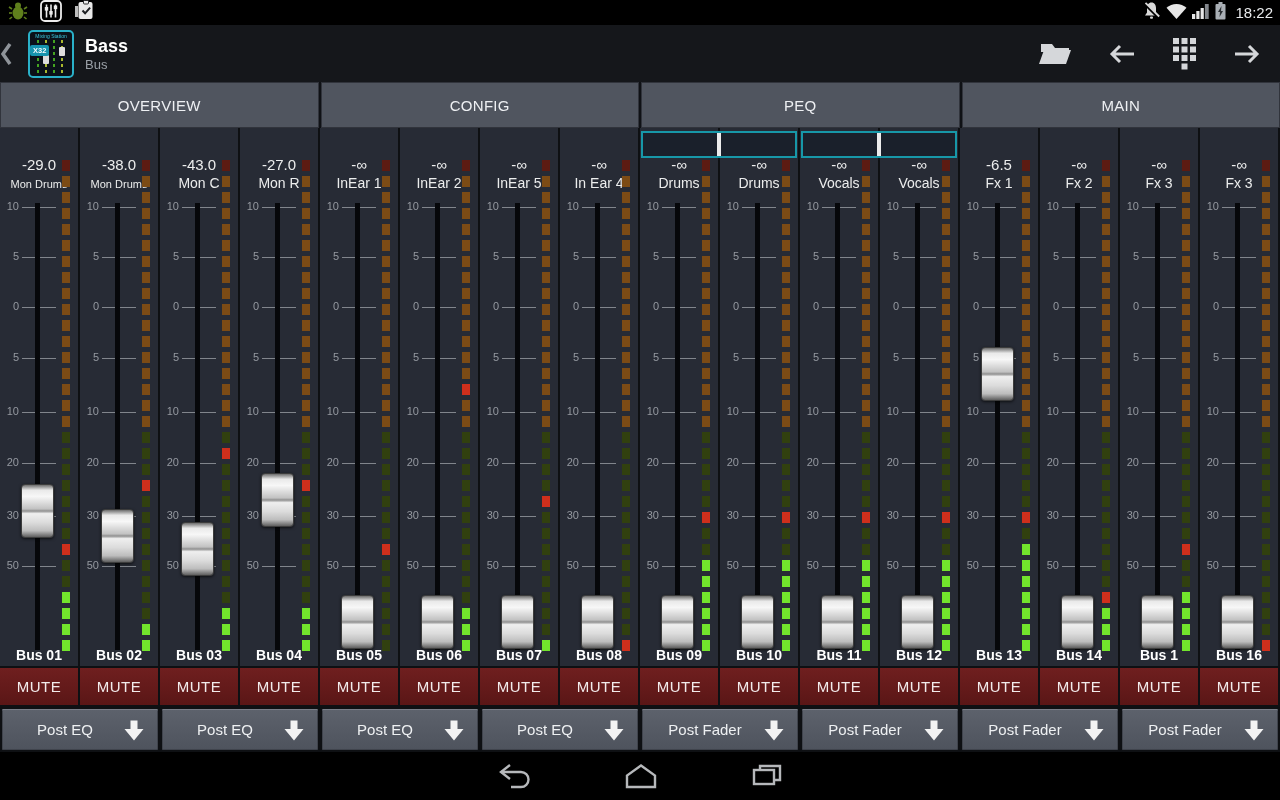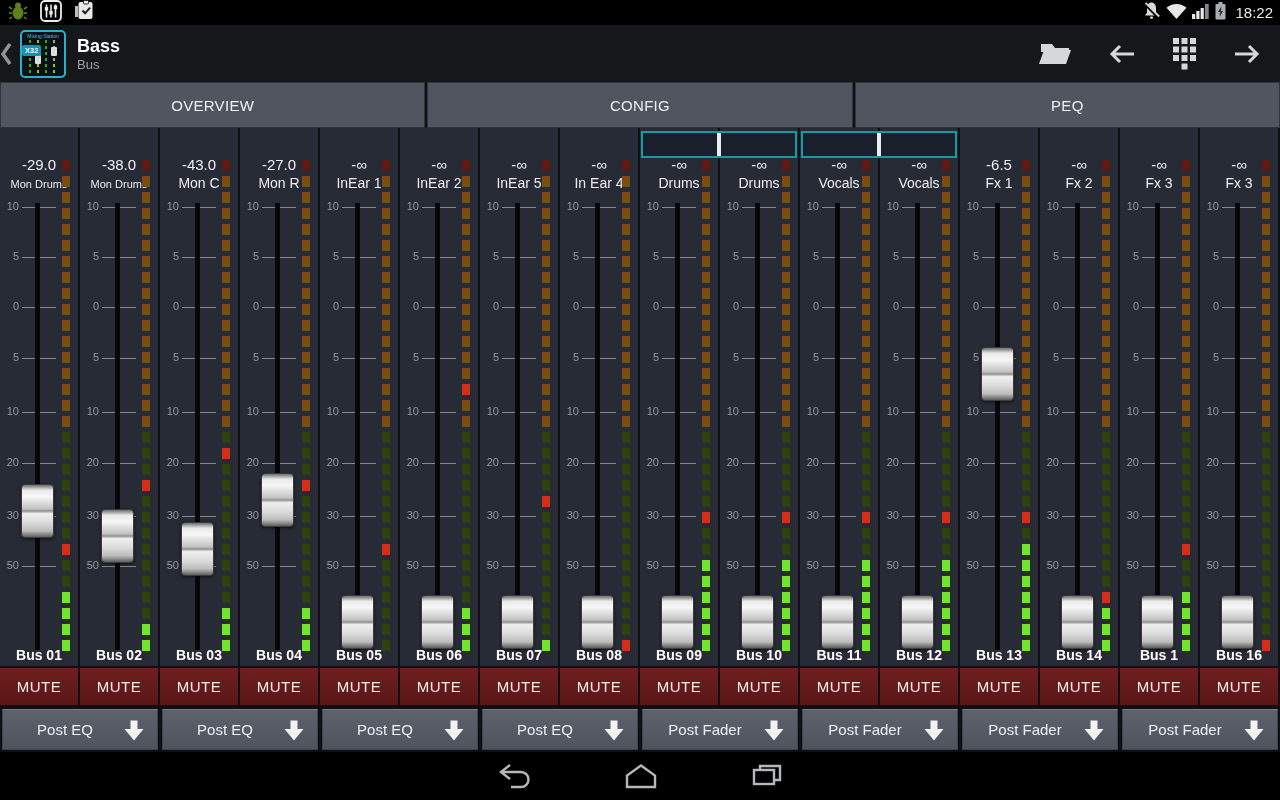--- a/index.html
+++ b/index.html
@@ -8,21 +8,21 @@
   
   .statusbar{position:absolute;left:0;top:0;width:1280px;height:25px;background:#000;
              display:flex;align-items:center;}
   .sb-left{display:flex;gap:12px;padding-left:8px;align-items:center;}
   .sb-right{margin-left:auto;display:flex;gap:5px;align-items:center;padding-right:7px;}
   .sb-time{color:#e8eaec;font-size:15px;margin-left:4px;}
   
   .header{position:absolute;top:25px;left:0;width:1280px;height:57px;background:#15171b;
           display:flex;align-items:center;}
   .back-chev{margin-left:1px;display:flex;}
-  .appicon{position:relative;width:42px;height:44px;margin-left:8px;border:2px solid #2ab1c9;
+  .appicon{position:relative;width:42px;height:44px;margin-left:16px;border:2px solid #2ab1c9;
            border-radius:5px;background:#0b1119;overflow:hidden;flex:none;}
   .ai-cap{position:absolute;top:1px;width:100%;text-align:center;font-size:5px;color:#39c6dd;}
   .ai-line{position:absolute;top:8px;bottom:1px;width:2px;
            background:repeating-linear-gradient(180deg,#43a321 0 3px,rgba(0,0,0,0) 3px 6px);}
   .ai-line.y{background:repeating-linear-gradient(180deg,#a8b82e 0 3px,rgba(0,0,0,0) 3px 6px);}
   .ai-badge{position:absolute;left:0;top:13px;background:#1693ad;color:#f2fbfd;font-size:7.5px;
             font-weight:700;padding:1px 3px;border-radius:2px;}
   .ai-knob{position:absolute;width:6px;height:9px;background:#dcdcdc;border-radius:1px;}
   .titles{margin-left:11px;}
   .h-title{font-size:18px;font-weight:700;color:#fff;line-height:21px;}
@@ -193,20 +193,21 @@
           <path d="M17 4 L25 12 L17 20 M25 12 H3" stroke="#d5d7da" stroke-width="3" fill="none"></path>
         </svg>
       </div>
   </div>
 </div>
 
 <div class="tabs">
   <div class="tab">OVERVIEW</div>
   <div class="tab">CONFIG</div>
   <div class="tab">PEQ</div>
+  <div class="tab">MAIN</div>
 </div>
 
 <div class="mixer">
   <div id="strips">
       <div class="strip">
         <div class="ch-value">-29.0</div>
         <div class="ch-name small">Mon Drums</div>
         <div class="tick-label" style="top: 72px;">10</div>
         <div class="tick-line" style="top: 79px;"></div>
         <div class="tick-label" style="top: 122px;">5</div>

